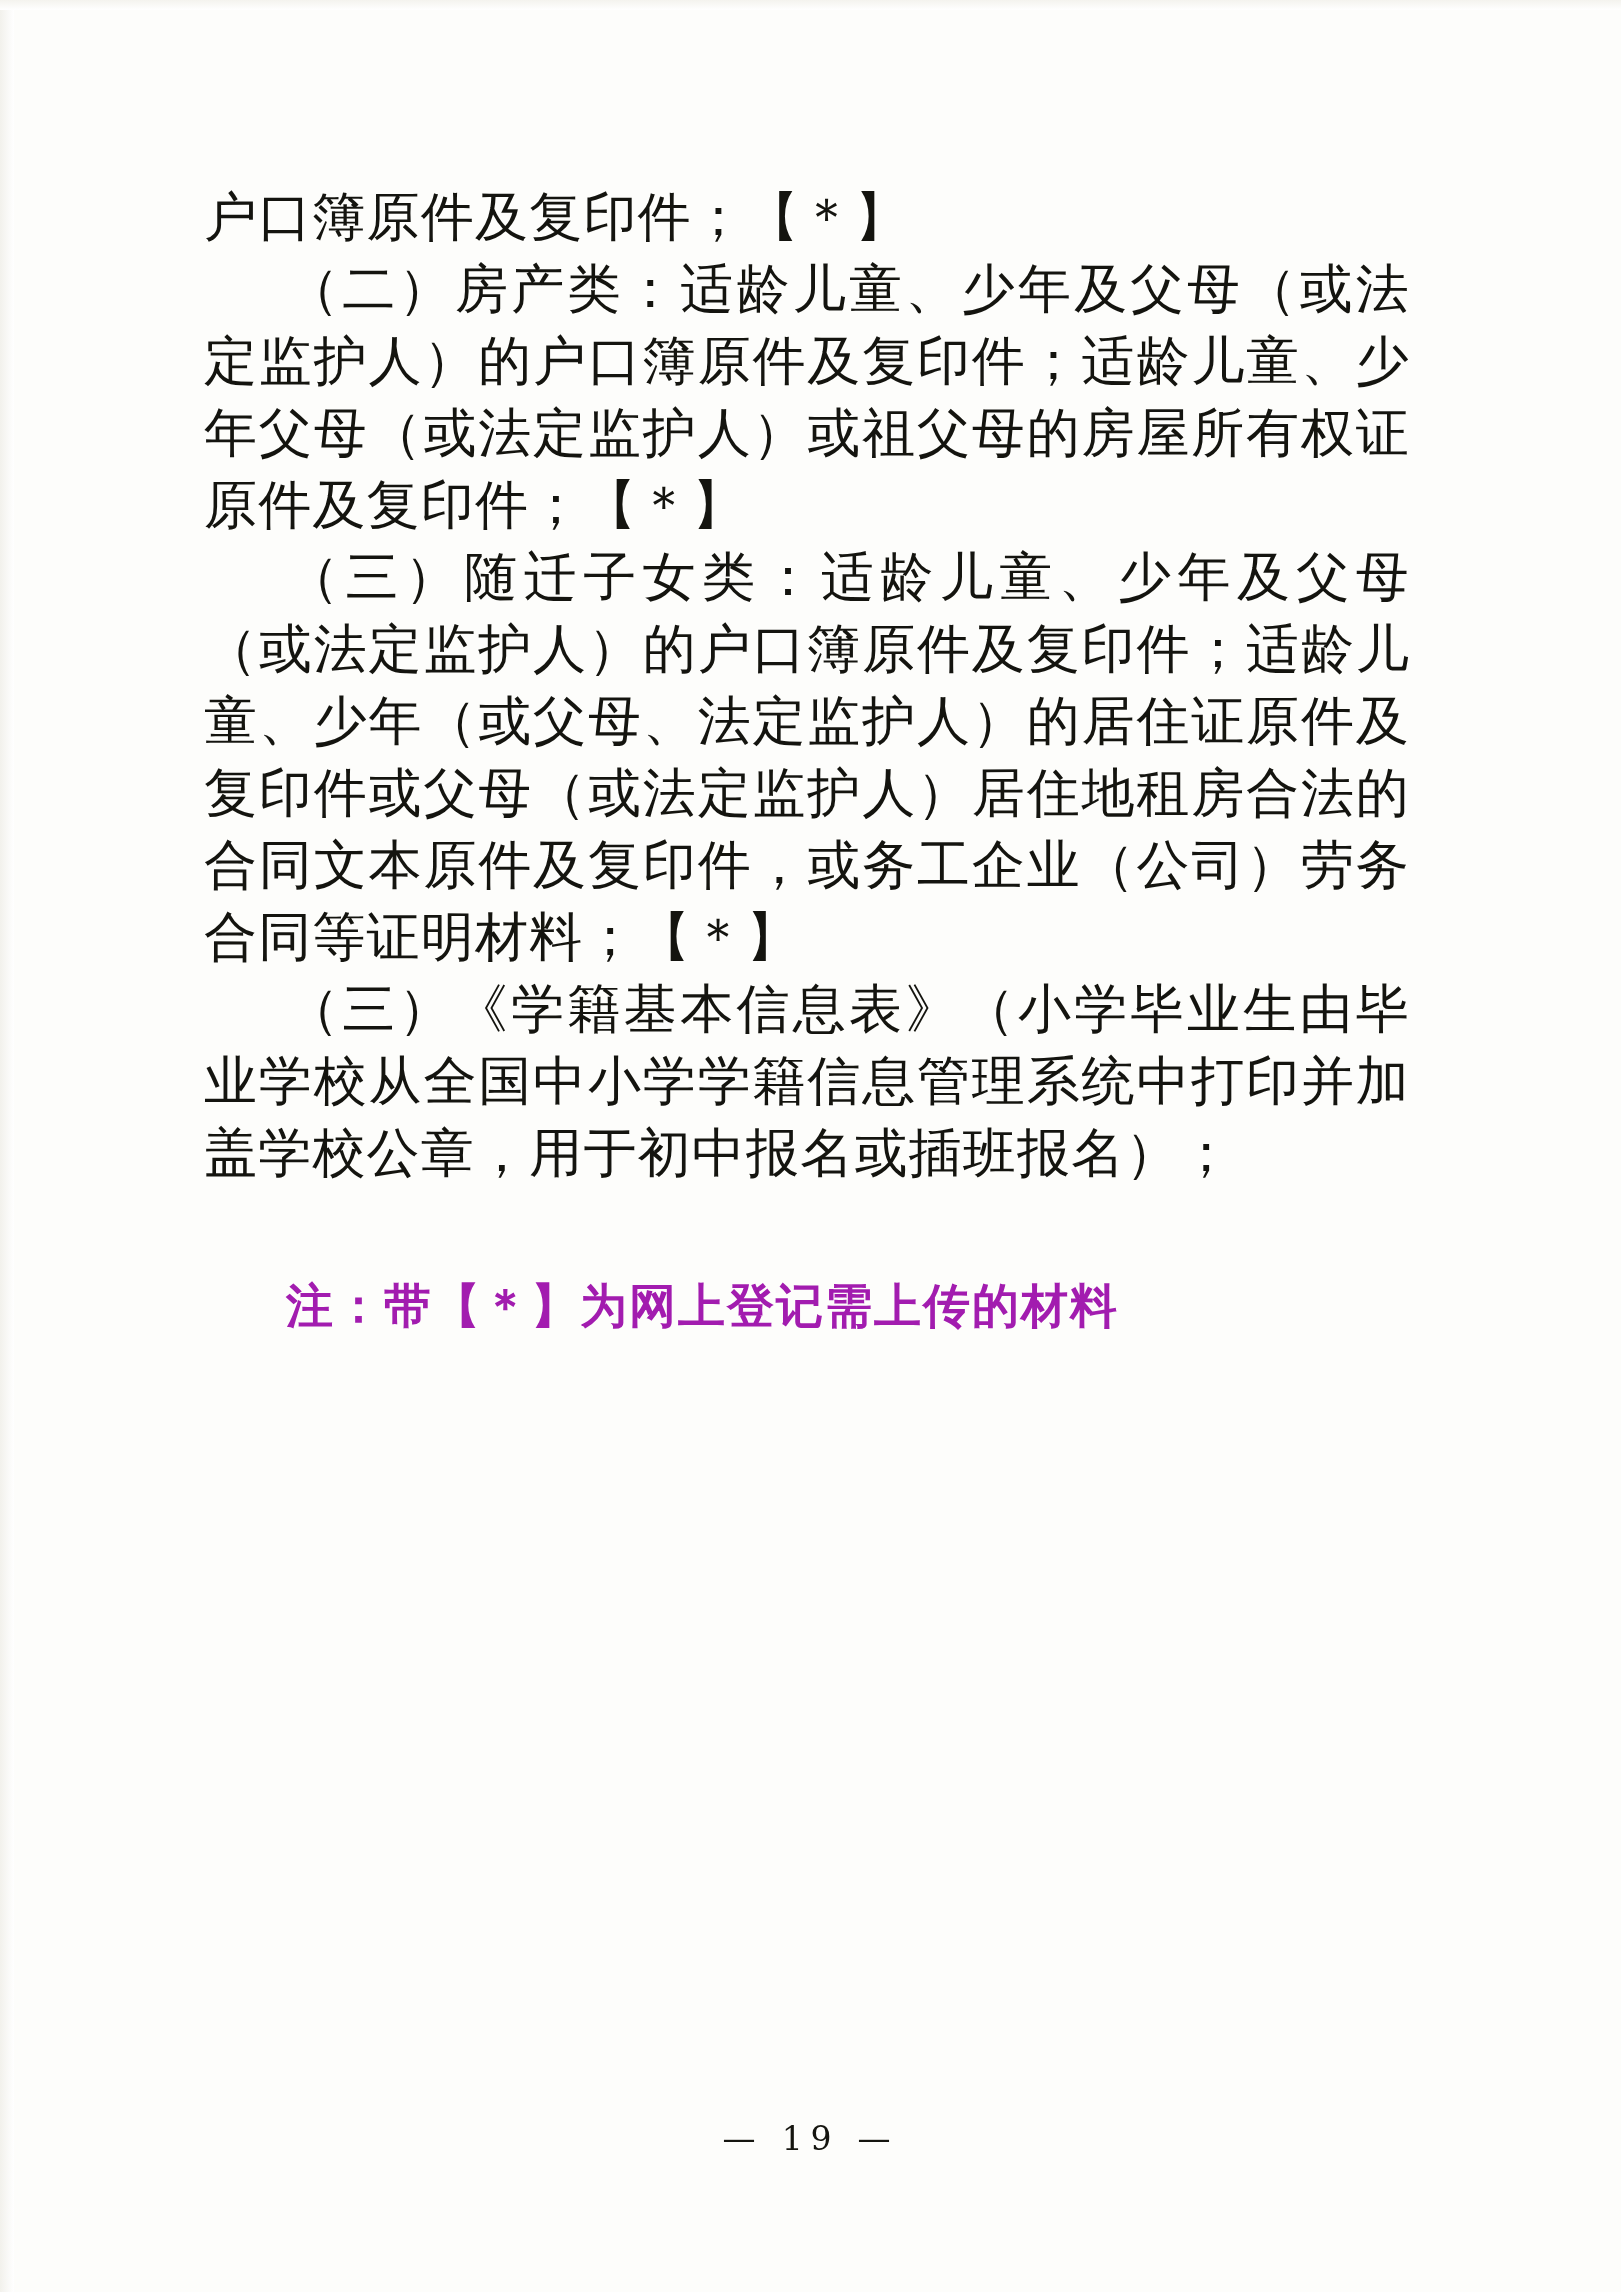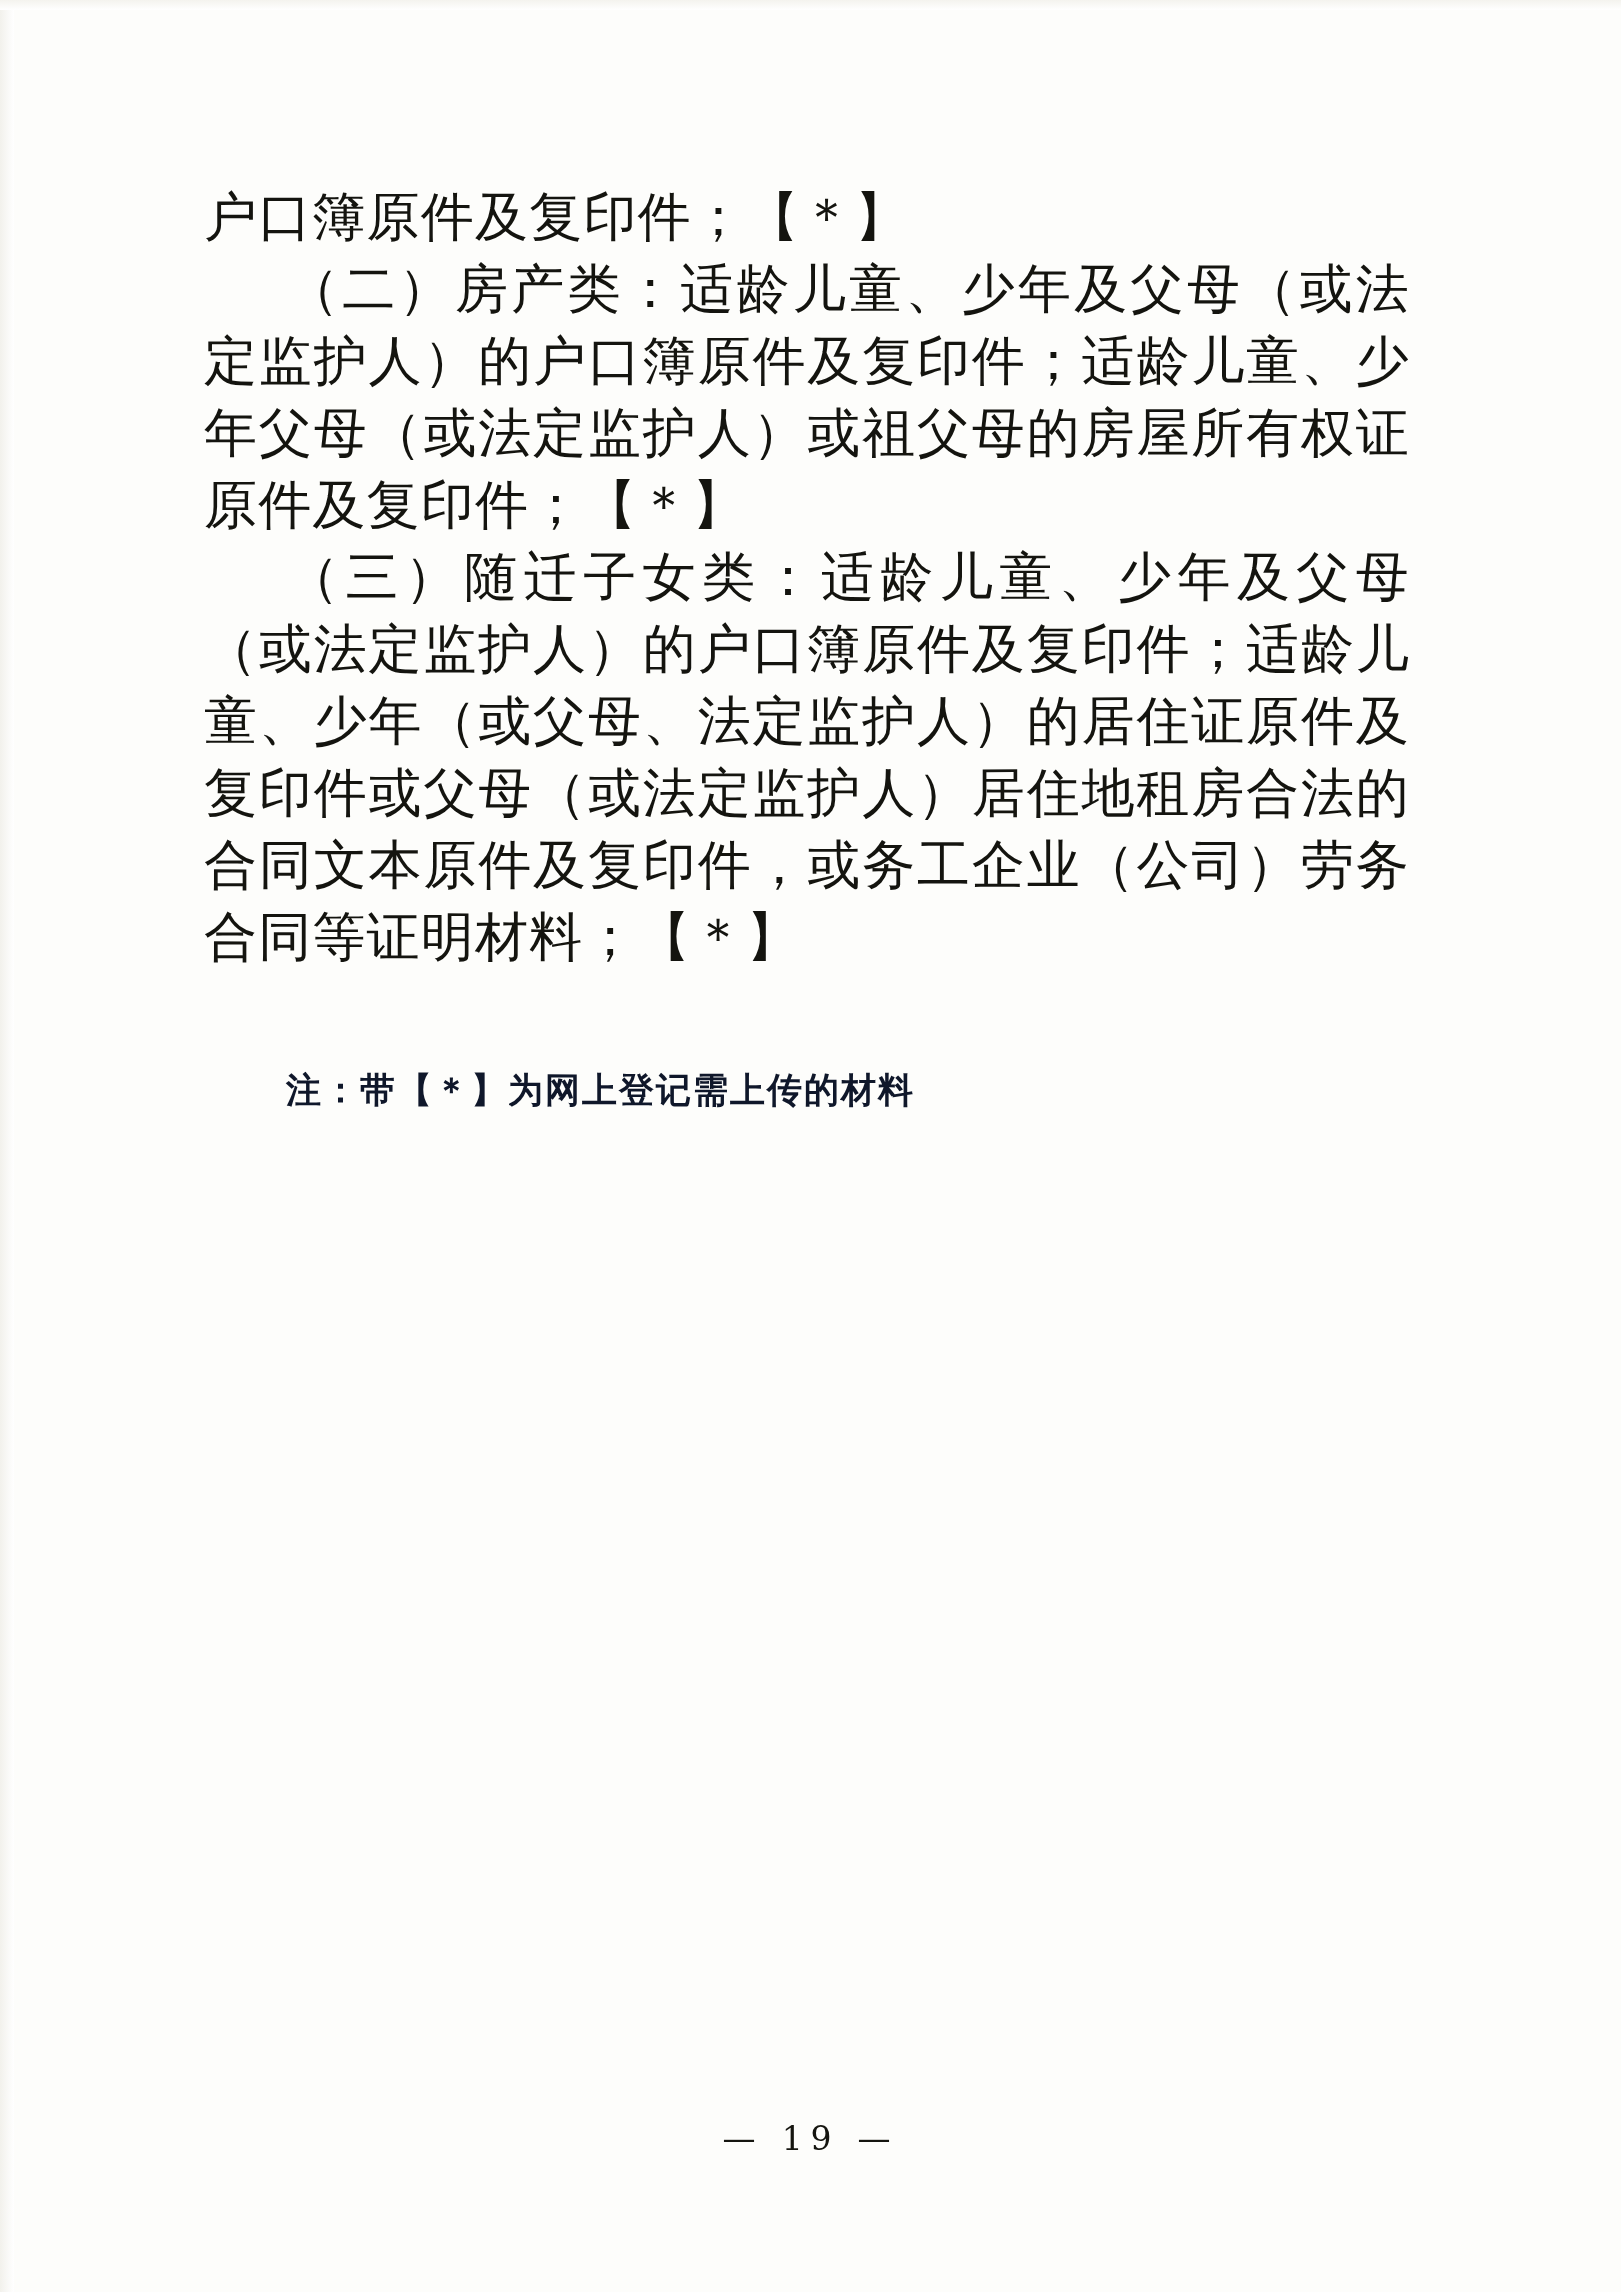--- a/index.html
+++ b/index.html
@@ -47,26 +47,26 @@
     text-justify: inter-ideograph;
     margin: 0 0 0 0;
     color: #14140f;
     font-weight: 500;
   }
   .indent {
     text-indent: 82px;
   }
   .note {
     margin-top: 82px;
-    font-size: 35px;
+    font-size: 47px;
     line-height: 69px;
     letter-spacing: 2px;
     text-indent: 82px;
     font-weight: 700;
-    color: #0f172a;
+    color: #a21caf;
   }
   .footer {
     position: absolute;
     left: 0;
     top: 2119px;
     width: 100%;
     text-align: center;
     font-size: 33px;
     letter-spacing: 7.8px;
     color: #15150f;
@@ -84,20 +84,21 @@
   <div class="scan-edge-top"></div>
 
   <div class="content">
 
     <p class="para">户口簿原件及复印件；【＊】</p>
 
     <p class="para indent">（二）房产类：适龄儿童、少年及父母（或法定监护人）的户口簿原件及复印件；适龄儿童、少年父母（或法定监护人）或祖父母的房屋所有权证原件及复印件；【＊】</p>
 
     <p class="para indent">（三）随迁子女类：适龄儿童、少年及父母（或法定监护人）的户口簿原件及复印件；适龄儿童、少年（或父母、法定监护人）的居住证原件及复印件或父母（或法定监护人）居住地租房合法的合同文本原件及复印件，或务工企业（公司）劳务合同等证明材料；【＊】</p>
 
+    <p class="para indent">（三）《学籍基本信息表》（小学毕业生由毕业学校从全国中小学学籍信息管理系统中打印并加盖学校公章，用于初中报名或插班报名）；</p>
 
     <p class="note">注：带【＊】为网上登记需上传的材料</p>
   </div>
 
   <div class="footer">
     <span class="pagenum">— 19 —</span>
   </div>
 </div>
 
 

